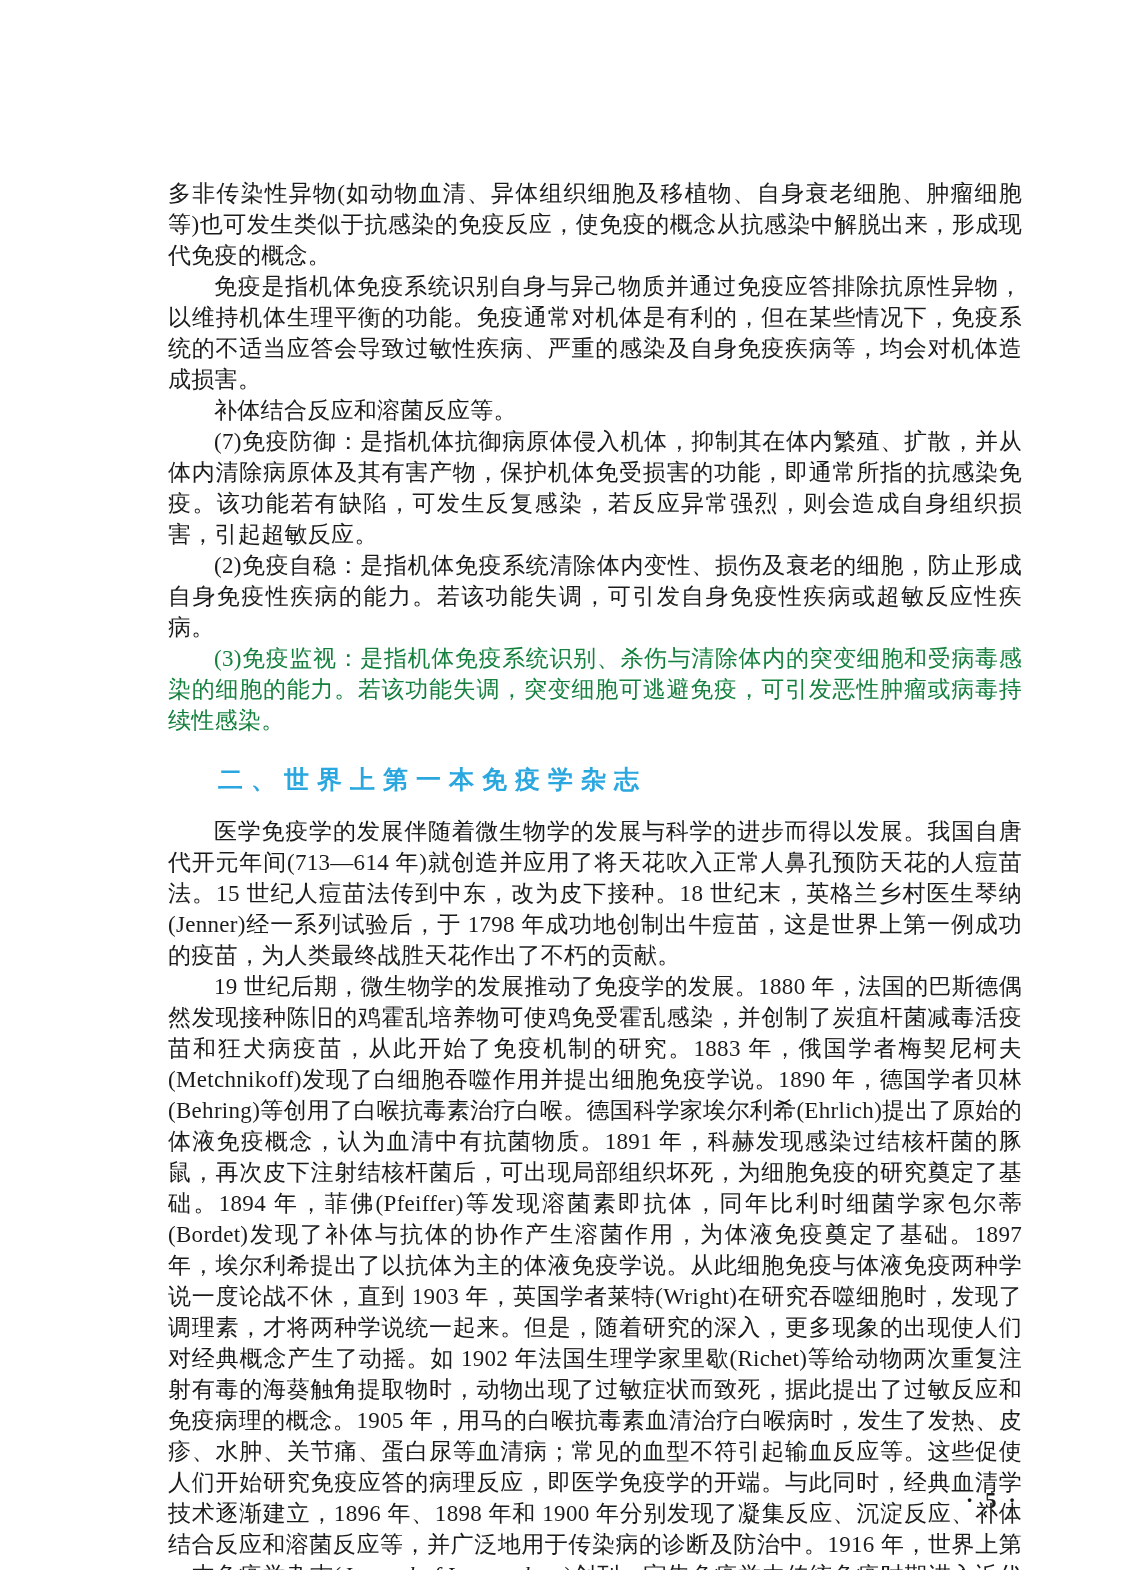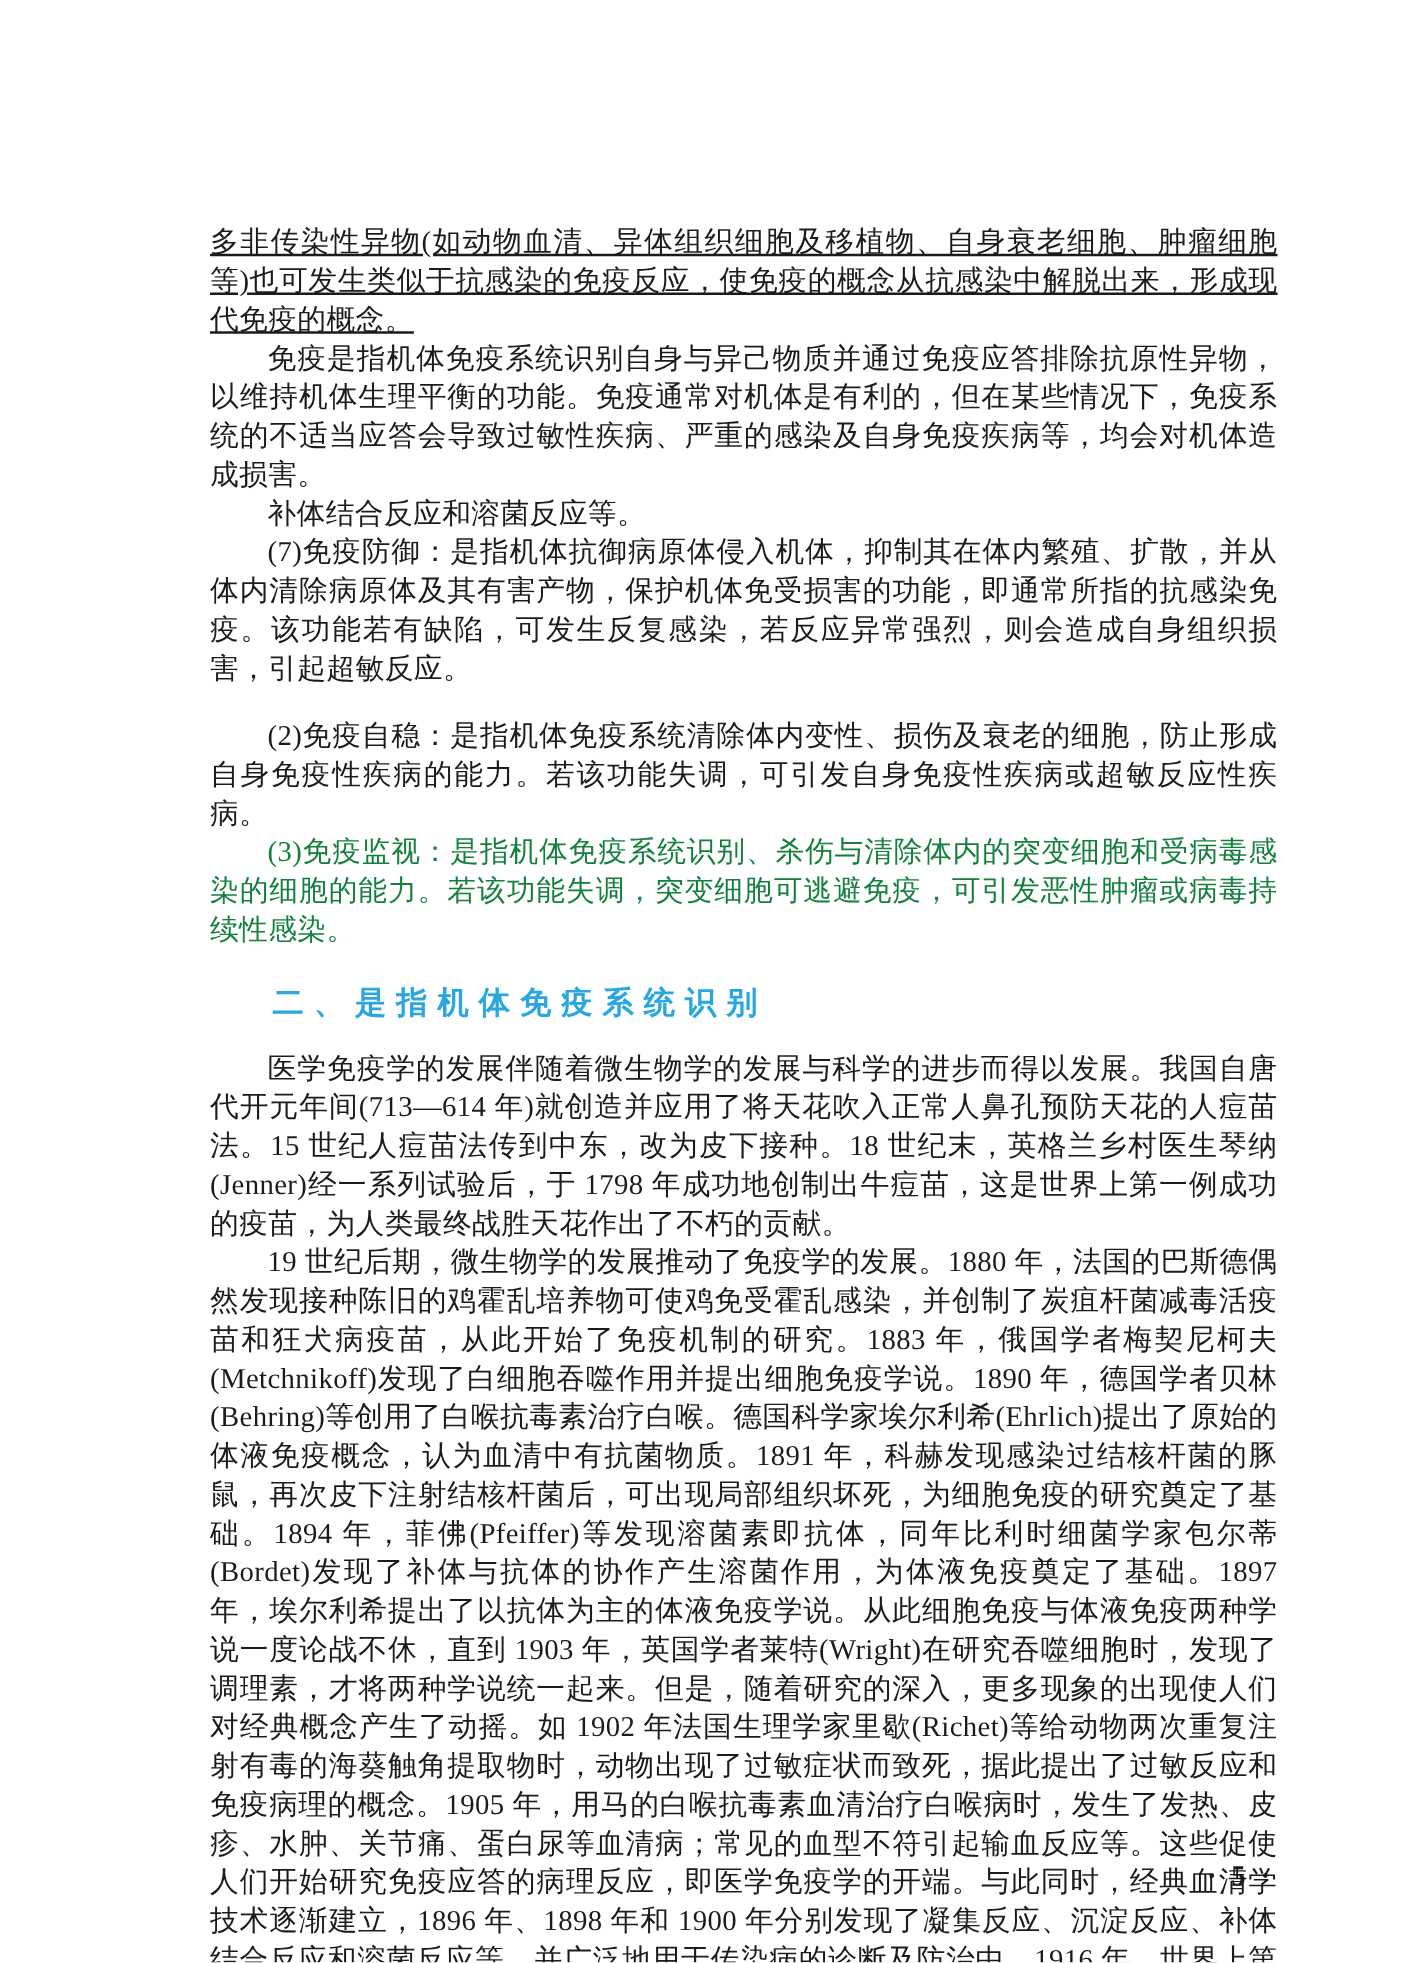--- a/index.html
+++ b/index.html
@@ -53,24 +53,24 @@
     font-weight: bold;
     color: #1b1b1b;
     letter-spacing: 3px;
   }
 </style>
 </head>
 <body>
 
 <div class="page">
   <main class="text-block">
-      <p class="body-para" style="color: rgb(27, 27, 27); text-decoration: underline;"><span>多非传染性异物(如动物血清、异体组织细胞及移植物、自身衰老细胞、肿瘤细胞等)也可发生类似于抗感染的免疫反应，使免疫的概念从抗感染中解脱出来，形成现代免疫的概念。</span></p>
+      <p class="body-para" style="color: rgb(27, 27, 27);"><span>多非传染性异物(如动物血清、异体组织细胞及移植物、自身衰老细胞、肿瘤细胞等)也可发生类似于抗感染的免疫反应，使免疫的概念从抗感染中解脱出来，形成现代免疫的概念。</span></p>
       <p class="body-para indent" style="color: rgb(27, 27, 27);"><span>免疫是指机体免疫系统识别自身与异己物质并通过免疫应答排除抗原性异物，以维持机体生理平衡的功能。免疫通常对机体是有利的，但在某些情况下，免疫系统的不适当应答会导致过敏性疾病、严重的感染及自身免疫疾病等，均会对机体造成损害。</span></p>
       <p class="body-para indent" style="color: rgb(27, 27, 27);"><span>补体结合反应和溶菌反应等。</span></p>
       <p class="body-para indent" style="color: rgb(27, 27, 27);"><span>(7)免疫防御：是指机体抗御病原体侵入机体，抑制其在体内繁殖、扩散，并从体内清除病原体及其有害产物，保护机体免受损害的功能，即通常所指的抗感染免疫。该功能若有缺陷，可发生反复感染，若反应异常强烈，则会造成自身组织损害，引起超敏反应。</span></p>
-      <p class="body-para indent" style="color: rgb(27, 27, 27); margin-top: 23px;"><span>(2)免疫自稳：是指机体免疫系统清除体内变性、损伤及衰老的细胞，防止形成自身免疫性疾病的能力。若该功能失调，可引发自身免疫性疾病或超敏反应性疾病。</span></p>
+      <p class="body-para indent" style="color: rgb(27, 27, 27);"><span>(2)免疫自稳：是指机体免疫系统清除体内变性、损伤及衰老的细胞，防止形成自身免疫性疾病的能力。若该功能失调，可引发自身免疫性疾病或超敏反应性疾病。</span></p>
       <p class="body-para indent" style="color: #15803d;"><span>(3)免疫监视：是指机体免疫系统识别、杀伤与清除体内的突变细胞和受病毒感染的细胞的能力。若该功能失调，突变细胞可逃避免疫，可引发恶性肿瘤或病毒持续性感染。</span></p>
-      <h2 class="section-heading" style="color: rgb(43, 167, 224);"><span>二、是指机体免疫系统识别</span></h2>
+      <h2 class="section-heading" style="color: rgb(43, 167, 224);"><span>二、世界上第一本免疫学杂志</span></h2>
       <p class="body-para indent" style="color: rgb(27, 27, 27);"><span>医学免疫学的发展伴随着微生物学的发展与科学的进步而得以发展。我国自唐代开元年间(713—614 年)就创造并应用了将天花吹入正常人鼻孔预防天花的人痘苗法。15 世纪人痘苗法传到中东，改为皮下接种。18 世纪末，英格兰乡村医生琴纳(Jenner)经一系列试验后，于 1798 年成功地创制出牛痘苗，这是世界上第一例成功的疫苗，为人类最终战胜天花作出了不朽的贡献。</span></p>
       <p class="body-para indent" style="color: rgb(27, 27, 27);"><span>19 世纪后期，微生物学的发展推动了免疫学的发展。1880 年，法国的巴斯德偶然发现接种陈旧的鸡霍乱培养物可使鸡免受霍乱感染，并创制了炭疽杆菌减毒活疫苗和狂犬病疫苗，从此开始了免疫机制的研究。1883 年，俄国学者梅契尼柯夫(Metchnikoff)发现了白细胞吞噬作用并提出细胞免疫学说。1890 年，德国学者贝林(Behring)等创用了白喉抗毒素治疗白喉。德国科学家埃尔利希(Ehrlich)提出了原始的体液免疫概念，认为血清中有抗菌物质。1891 年，科赫发现感染过结核杆菌的豚鼠，再次皮下注射结核杆菌后，可出现局部组织坏死，为细胞免疫的研究奠定了基础。1894 年，菲佛(Pfeiffer)等发现溶菌素即抗体，同年比利时细菌学家包尔蒂(Bordet)发现了补体与抗体的协作产生溶菌作用，为体液免疫奠定了基础。1897 年，埃尔利希提出了以抗体为主的体液免疫学说。从此细胞免疫与体液免疫两种学说一度论战不休，直到 1903 年，英国学者莱特(Wright)在研究吞噬细胞时，发现了调理素，才将两种学说统一起来。但是，随着研究的深入，更多现象的出现使人们对经典概念产生了动摇。如 1902 年法国生理学家里歇(Richet)等给动物两次重复注射有毒的海葵触角提取物时，动物出现了过敏症状而致死，据此提出了过敏反应和免疫病理的概念。1905 年，用马的白喉抗毒素血清治疗白喉病时，发生了发热、皮疹、水肿、关节痛、蛋白尿等血清病；常见的血型不符引起输血反应等。这些促使人们开始研究免疫应答的病理反应，即医学免疫学的开端。与此同时，经典血清学技术逐渐建立，1896 年、1898 年和 1900 年分别发现了凝集反应、沉淀反应、补体结合反应和溶菌反应等，并广泛地用于传染病的诊断及防治中。1916 年，世界上第一本免疫学杂志(</span><span class="italic">Journal of Immunology</span><span>)创刊，宣告免疫学由传统免疫时期进入近代免疫学时期。</span></p>
     </main>
   <div class="page-number">· 5 ·</div>
 </div>
 
 </body></html>

